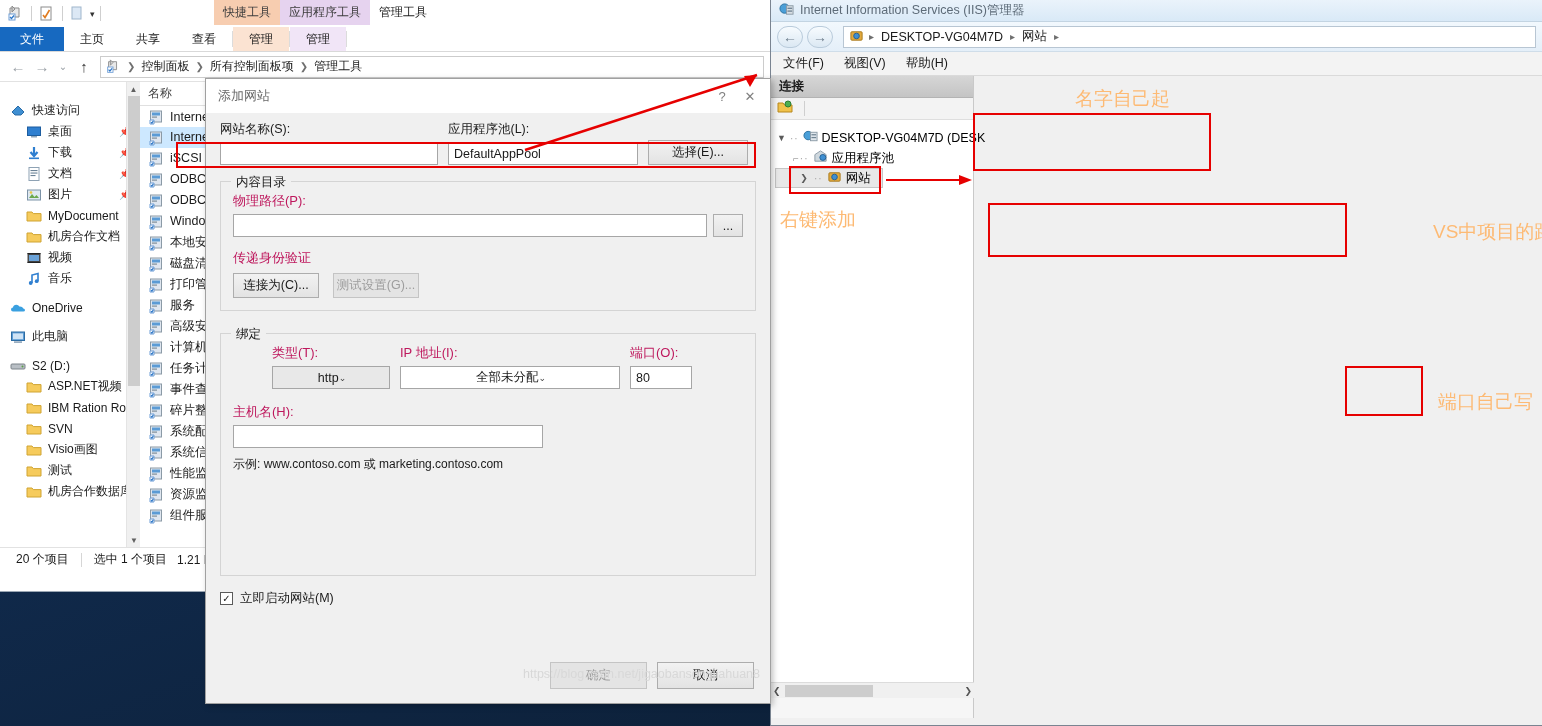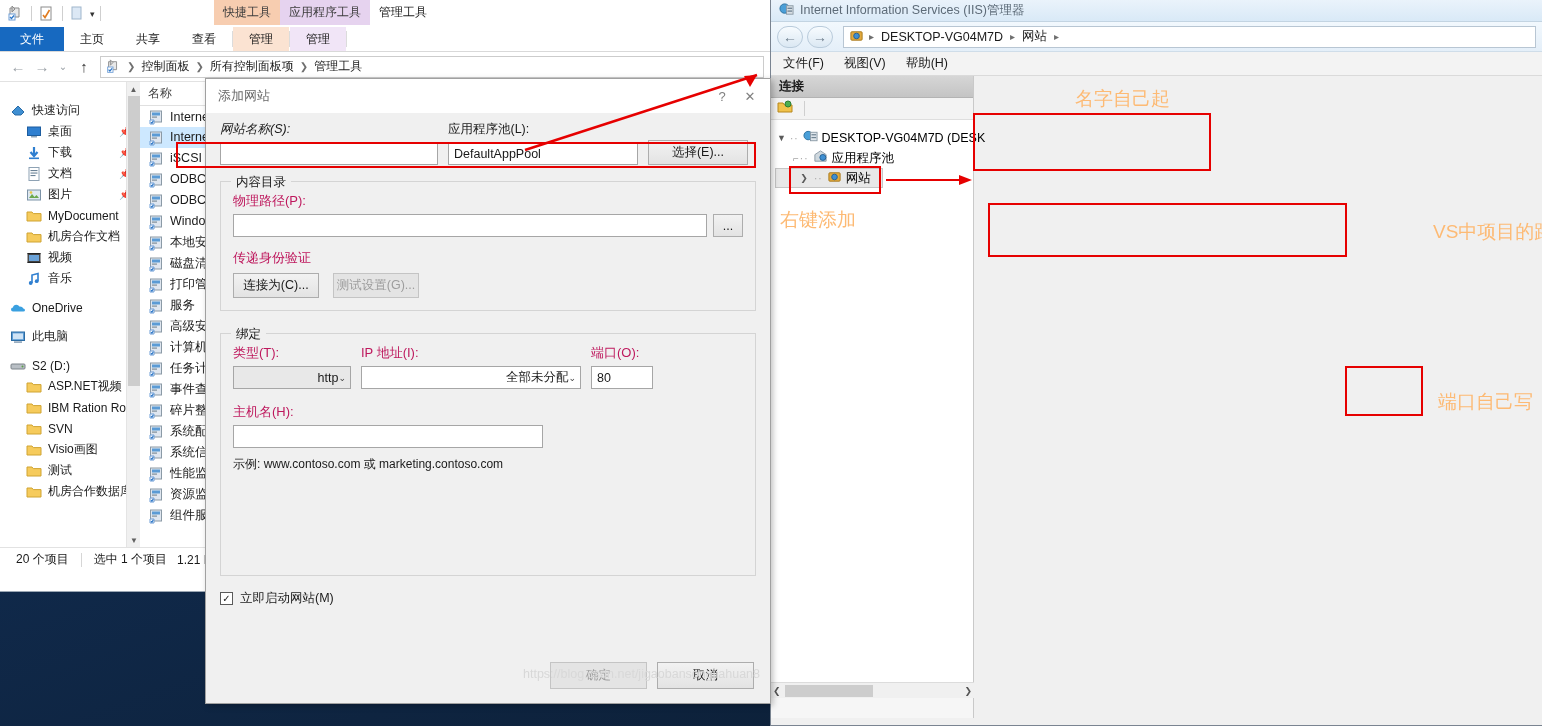--- a/index.html
+++ b/index.html
@@ -240,21 +240,21 @@
     border: 1px solid #d4d4d4; margin-top: 10px; padding: 10px 12px 12px 12px;
     position: relative;
   }
   .group-title {
     position: absolute; top: -8px; left: 10px; background: #f0f0f0;
     padding: 0 5px; font-size: 12.5px; color: #1a1a1a;
   }
   .sub-lbl { font-size: 13px; color: #be185d; margin-bottom: 4px; display: block; }
   .combo {
     height: 23px; background: #e8e8e8; border: 1px solid #a6a6a6;
-    display: flex; align-items: center; justify-content: flex-end;
+    display: flex; align-items: center; justify-content: center;
     padding: 0 4px 0 6px; font-size: 12.5px; color: #1a1a1a;
   }
   .combo.white { background: #ffffff; }
   .chev { font-size: 9px; color: #444; }
   .hint { font-size: 12px; color: #1a1a1a; margin-top: 8px; }
   .checkrow { display: flex; align-items: center; gap: 7px; font-size: 12.5px; color: #1a1a1a; }
   .checkbox {
     width: 13px; height: 13px; border: 1px solid #5a5a5a; background: #ffffff;
     display: flex; align-items: center; justify-content: center;
     font-size: 10px; color: #1a1a1a; line-height: 1;
@@ -916,21 +916,21 @@
     <div class="dlg-title">
       <span>添加网站</span>
       <span class="spacer"></span>
       <span class="dlg-btn">?</span>
       <span class="dlg-btn">✕</span>
     </div>
 
     <div class="dlg-body">
 
       <div style="display:flex; gap:10px; align-items:flex-end;">
-        <div style="width:218px;font-style:italic;">
+        <div style="width:218px;">
           <span class="lbl">网站名称(S):</span>
           <div class="txtbox"></div>
         </div>
         <div style="width:190px;">
           <span class="lbl">应用程序池(L):</span>
           <div class="txtbox">DefaultAppPool</div>
         </div>
         <div style="width:100px;">
           <div class="btn">选择(E)...</div>
         </div>
@@ -945,21 +945,21 @@
         </div>
         <span class="sub-lbl" style="margin-top:12px;">传递身份验证</span>
         <div style="display:flex; gap:14px; margin-top:6px;">
           <div class="btn">连接为(C)...</div>
           <div class="btn disabled">测试设置(G)...</div>
         </div>
       </div>
 
       <div class="group" style="margin-top:22px; padding-bottom:16px;">
         <span class="group-title">绑定</span>
-        <div style="display:flex; gap:10px; align-items:flex-end;">
+        <div style="display:flex; gap:10px; align-items:flex-end;margin-left:39px;">
           <div style="width:118px;">
             <span class="sub-lbl">类型(T):</span>
             <div class="combo">
               <span>http</span>
               <span class="chev">⌄</span>
             </div>
           </div>
           <div style="width:220px;">
             <span class="sub-lbl">IP 地址(I):</span>
             <div class="combo white">

